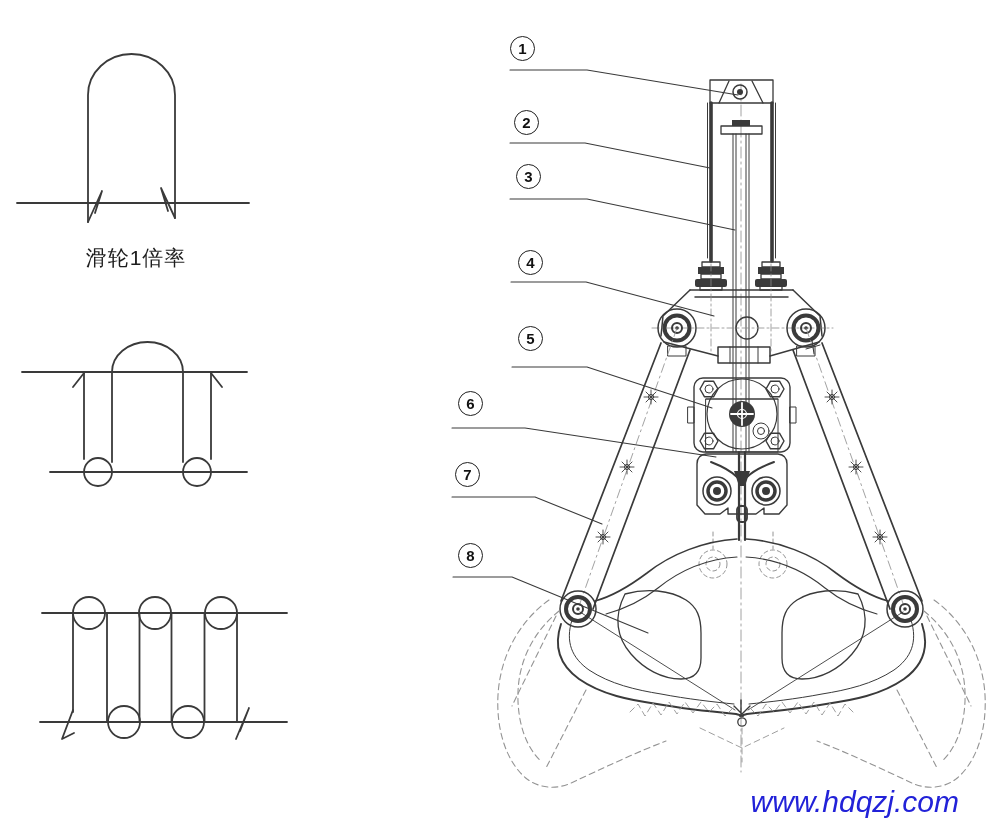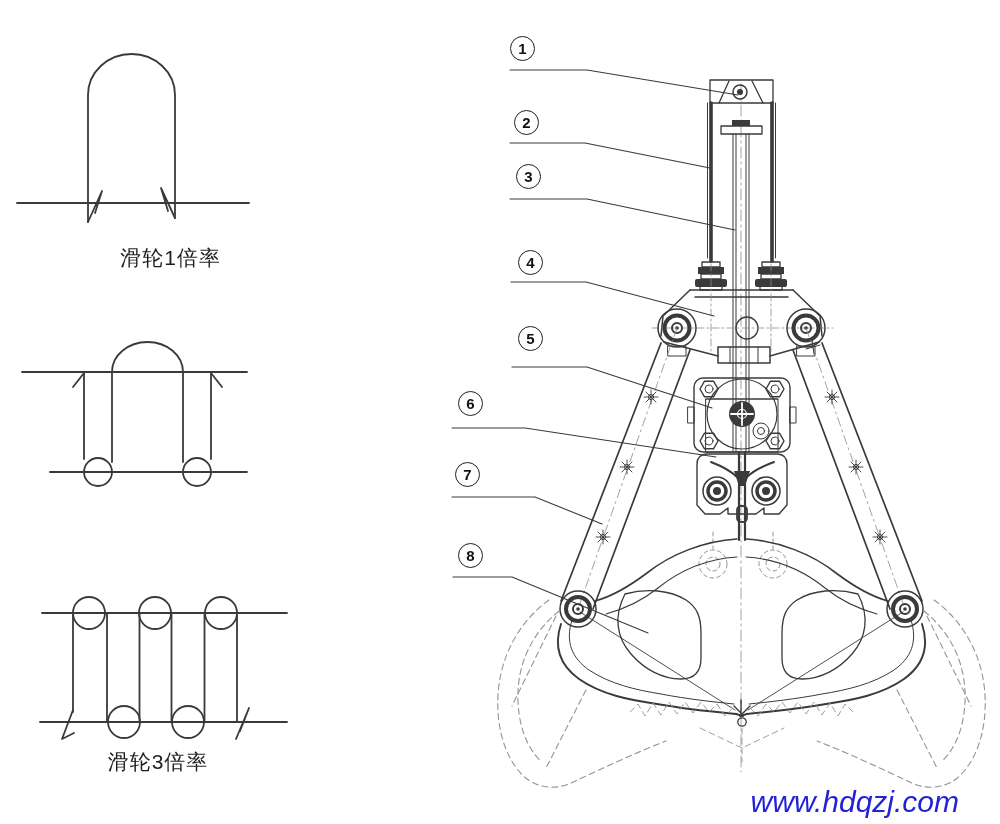--- a/index.html
+++ b/index.html
@@ -238,18 +238,17 @@
 
 <div class="callout" style="left:510px;top:36px;">1</div>
 <div class="callout" style="left:514px;top:110px;">2</div>
 <div class="callout" style="left:516px;top:164px;">3</div>
 <div class="callout" style="left:518px;top:250px;">4</div>
 <div class="callout" style="left:518px;top:326px;">5</div>
 <div class="callout" style="left:458px;top:391px;">6</div>
 <div class="callout" style="left:455px;top:462px;">7</div>
 <div class="callout" style="left:458px;top:543px;">8</div>
 
-<div class="pulley-label" style="left:51px;top:244px;text-align:right;">滑轮1倍率</div>
-<div class="pulley-label" style="left:73px;top:748px;">滑轮3倍率</div>
+<div class="pulley-label" style="left:51px;top:244px;">滑轮1倍率</div>
 
 <div class="watermark">www.hdqzj.com</div>
 
 </div>
 
 </body></html>

